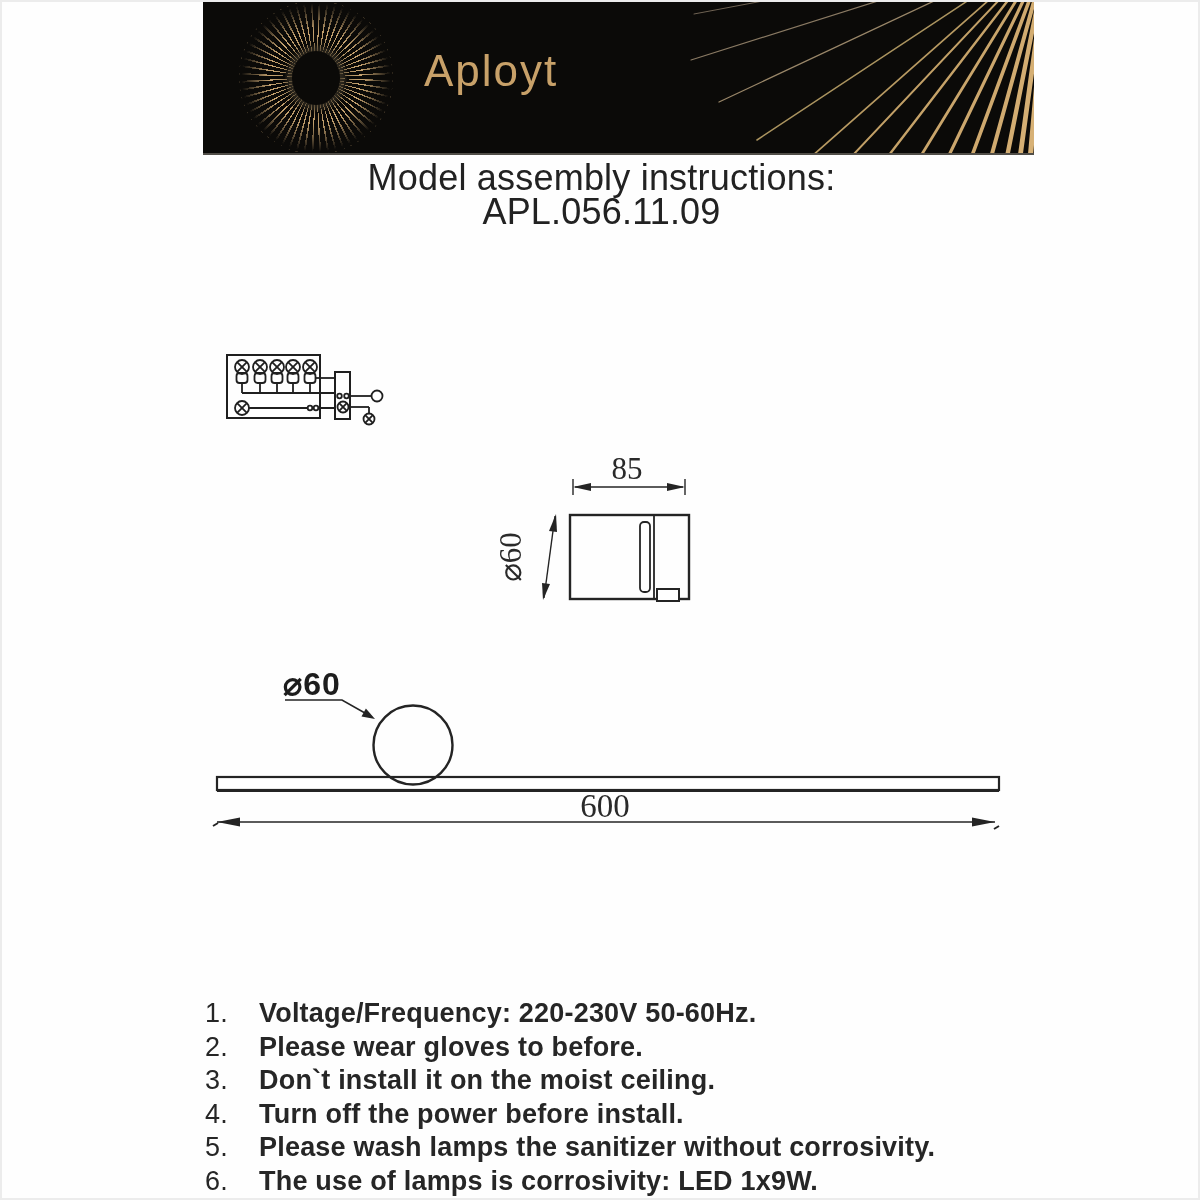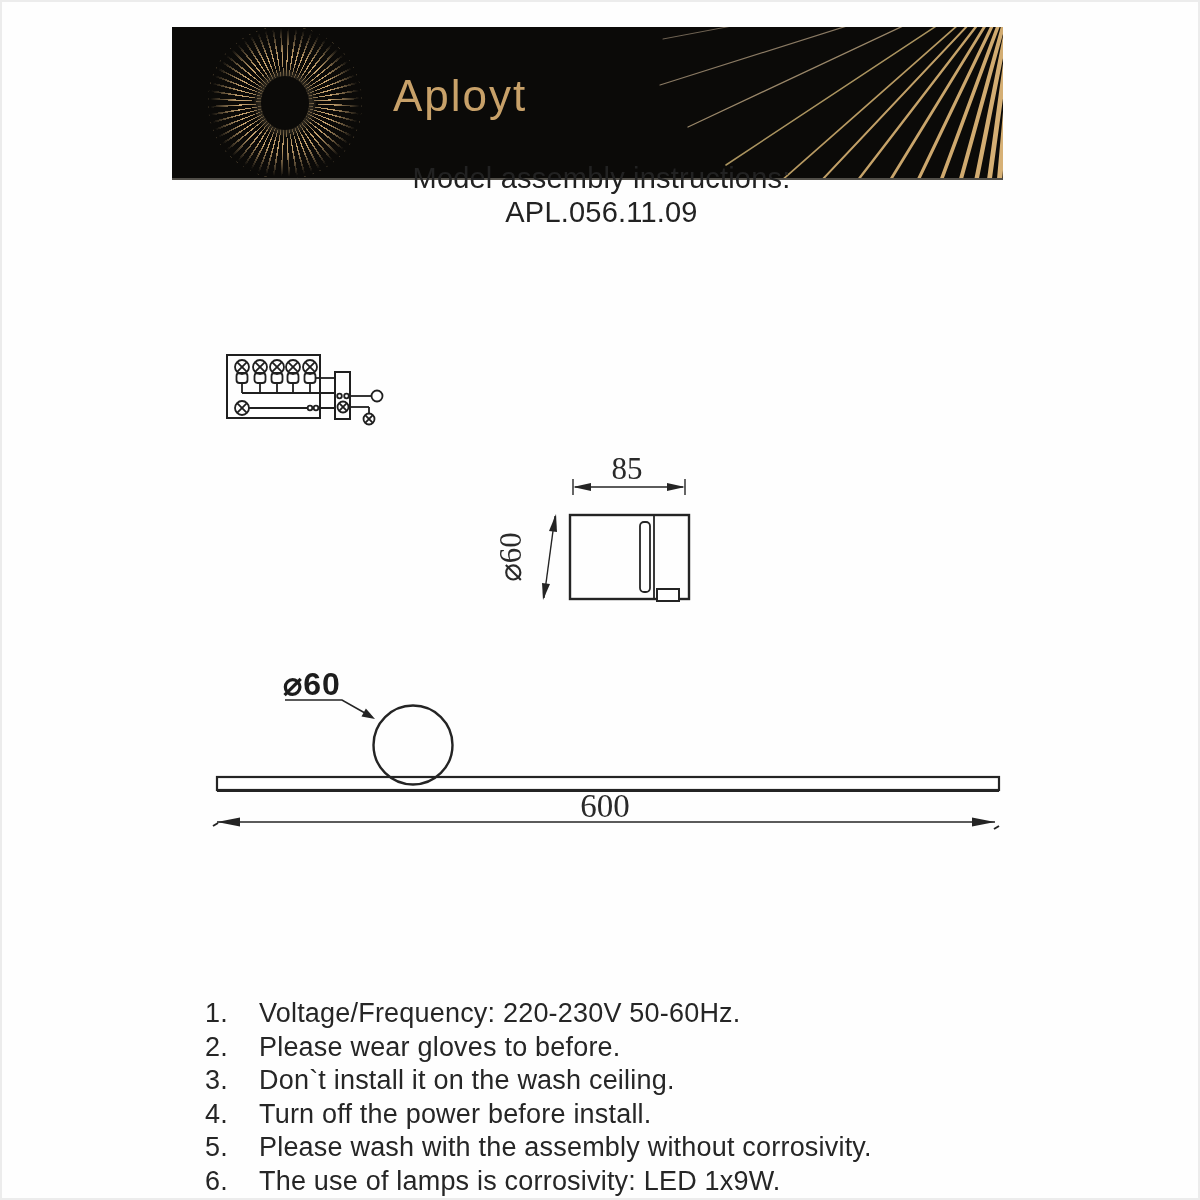--- a/index.html
+++ b/index.html
@@ -3,22 +3,22 @@
 <meta charset="utf-8">
 <style>
   html,body{margin:0;padding:0;background:#ffffff;}
   .page{
     position:relative;width:1200px;height:1200px;background:#fefefe;
     font-family:"Liberation Sans",sans-serif;overflow:hidden;
     box-sizing:border-box;border:2px solid #ececec;
   }
   
   .banner{
-    position:absolute;left:170px;top:0;width:831px;height:151px;
-    background:#0b0a08;overflow:hidden;border-bottom:2px solid #514e48;margin-top:25px;
+    position:absolute;left:201px;top:0;width:831px;height:151px;
+    background:#0b0a08;overflow:hidden;border-bottom:2px solid #514e48;
   }
   .sunburst{position:absolute;left:36px;top:-1px;width:154px;height:153px;}
   .sunburst .rays{
     position:absolute;inset:0;border-radius:50%;
     background:repeating-conic-gradient(from 2deg,rgba(214,176,121,.92) 0deg 1.5deg,rgba(11,10,8,0) 1.5deg 6deg);
   }
   .sunburst .glow{
     position:absolute;left:50%;top:50%;width:86px;height:92px;transform:translate(-50%,-50%);
     border-radius:50%;
     background:radial-gradient(closest-side,rgba(244,210,156,0) 38%,rgba(244,210,156,.4) 56%,rgba(244,210,156,0) 74%);
@@ -32,39 +32,39 @@
     border-radius:50%;background:#0b0a08;box-shadow:0 0 14px 5px rgba(11,10,8,.85);
   }
   .wordmark{
     position:absolute;left:221px;top:44px;
     font-size:44px;letter-spacing:2px;color:#c8a169;font-weight:400;
   }
   .corner-rays{position:absolute;right:0;top:0;}
   
   .title-block{
     position:absolute;left:184px;top:159px;width:831px;text-align:center;
-    color:#222222;font-size:29px;line-height:34px;letter-spacing:.2px;
+    color:#222222;font-size:36px;line-height:34px;letter-spacing:.2px;
   }
   
   .wiring{position:absolute;left:218px;top:344px;}
   .sideview{position:absolute;left:495px;top:450px;}
   .frontview{position:absolute;left:200px;top:655px;}
   .dia-label-front{
     position:absolute;left:281px;top:663px;
     font-size:32px;font-weight:bold;color:#1d1d1d;letter-spacing:1px;
   }
   svg text.dim{font-family:"Liberation Serif",serif;fill:#2a2a2a;}
   
   .instructions{
     position:absolute;left:203px;top:995px;width:840px;
     font-size:27px;line-height:33.5px;color:#262626;letter-spacing:.2px;
   }
   .ins-row{display:flex;}
   .ins-num{flex:0 0 54px;}
-  .ins-text{flex:1;}
+  .ins-text{flex:1;font-weight:bold;}
 </style>
 </head>
 <body>
 
 <div class="page">
 
   <div class="banner">
     <div class="sunburst">
       <div class="rays"></div>
       <div class="glow"></div>
@@ -202,29 +202,29 @@
     <div class="ins-row">
       <span class="ins-num">1.</span>
       <span class="ins-text">Voltage/Frequency: 220-230V 50-60Hz.</span>
     </div>
     <div class="ins-row">
       <span class="ins-num">2.</span>
       <span class="ins-text">Please wear gloves to before.</span>
     </div>
     <div class="ins-row">
       <span class="ins-num">3.</span>
-      <span class="ins-text">Don`t install it on the wash ceiling.</span>
+      <span class="ins-text">Don`t install it on the moist ceiling.</span>
     </div>
     <div class="ins-row">
       <span class="ins-num">4.</span>
       <span class="ins-text">Turn off the power before install.</span>
     </div>
     <div class="ins-row">
       <span class="ins-num">5.</span>
-      <span class="ins-text">Please wash with the assembly without corrosivity.</span>
+      <span class="ins-text">Please wash lamps the sanitizer without corrosivity.</span>
     </div>
     <div class="ins-row">
       <span class="ins-num">6.</span>
       <span class="ins-text">The use of lamps is corrosivity: LED 1x9W.</span>
     </div>
   </div>
 
 </div>
 
 </body></html>

